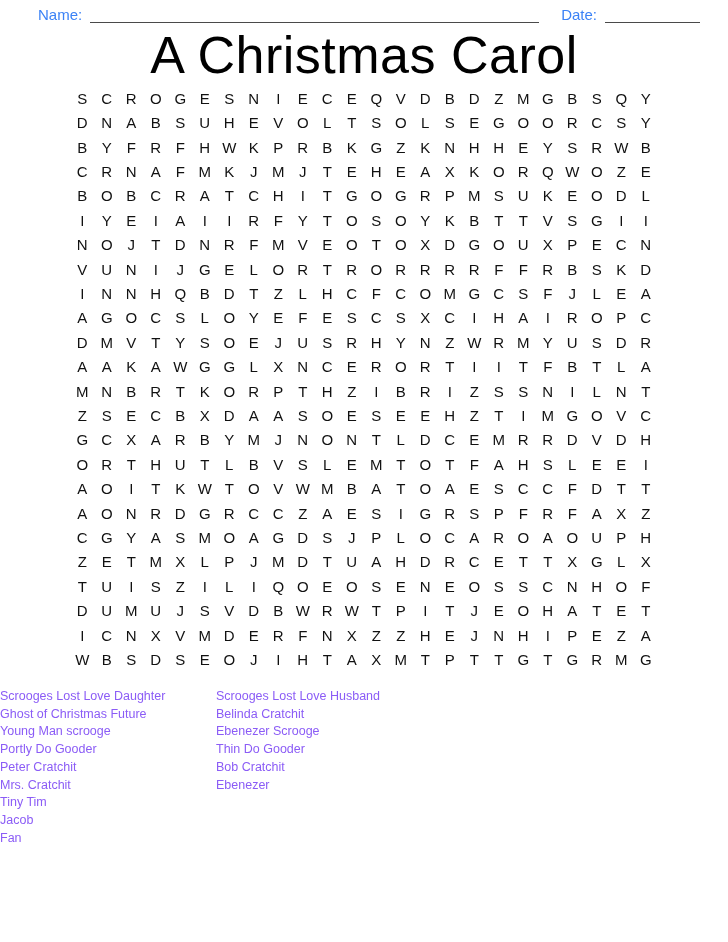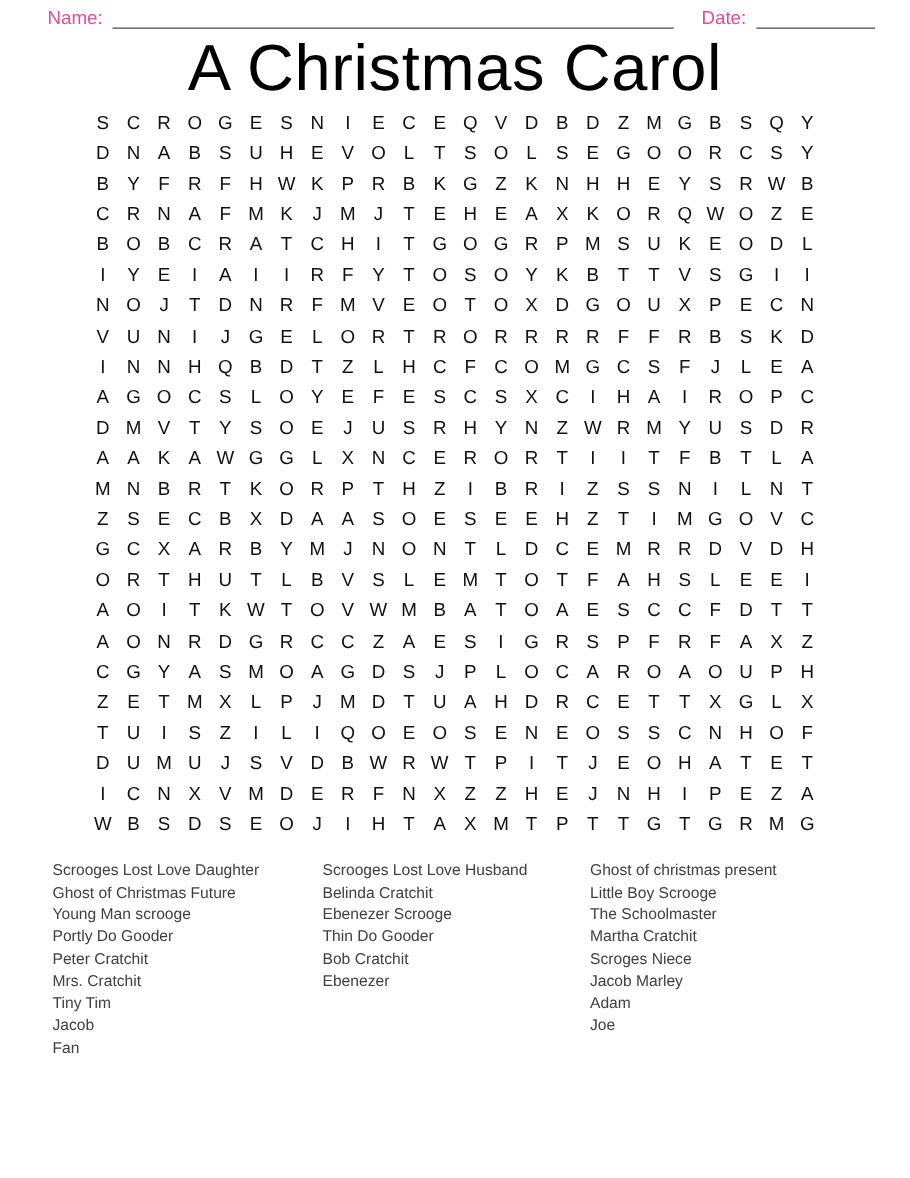--- a/index.html
+++ b/index.html
@@ -7,21 +7,21 @@
   body {
     width:728px; height:942px;
     font-family:"Liberation Sans", sans-serif;
     color:#000000;
     position:relative;
     overflow:hidden;
   }
   .header {
     display:flex; align-items:flex-end;
     padding:6px 28px 0 38px;
-    font-size:15px; font-weight:400; color:#ec4899;
+    font-size:15px; font-weight:400; color:#3b82f6;
   }
   .header .label { white-space:nowrap; line-height:18px; }
   .name-line {
     flex:1 1 auto; height:15px;
     border-bottom:1.5px solid #4a4a4a;
     margin:0 22px 1px 8px;
   }
   .date-line {
     width:95px; height:15px;
     border-bottom:1.5px solid #4a4a4a;
@@ -44,25 +44,24 @@
     font-size:15px;
     font-weight:400;
     color:#111111;
   }
   .cell {
     display:flex; align-items:center; justify-content:center;
     user-select:none;
   }
   .words {
     display:flex;
-    padding-left:42px;
     margin-top:16px;
     font-size:12.5px;
     line-height:17.75px;
-    color:#404040;
+    color:#8b5cf6;
   }
   .word-col-1 { width:216px; }
   .word-col-2 { width:214px; }
   .word-col-3 { flex:1 1 auto; }
   .word { white-space:nowrap; }
 </style>
 </head>
 <body>
 
 <div class="header">
@@ -666,23 +665,13 @@
       <div class="word">Fan</div>
     </div>
   <div class="word-col-2">
       <div class="word">Scrooges Lost Love Husband</div>
       <div class="word">Belinda Cratchit</div>
       <div class="word">Ebenezer Scrooge</div>
       <div class="word">Thin Do Gooder</div>
       <div class="word">Bob Cratchit</div>
       <div class="word">Ebenezer</div>
     </div>
-  <div class="word-col-3">
-      <div class="word">Ghost of christmas present</div>
-      <div class="word">Little Boy Scrooge</div>
-      <div class="word">The Schoolmaster</div>
-      <div class="word">Martha Cratchit</div>
-      <div class="word">Scroges Niece</div>
-      <div class="word">Jacob Marley</div>
-      <div class="word">Adam</div>
-      <div class="word">Joe</div>
-    </div>
 </div>
 
 </body></html>

